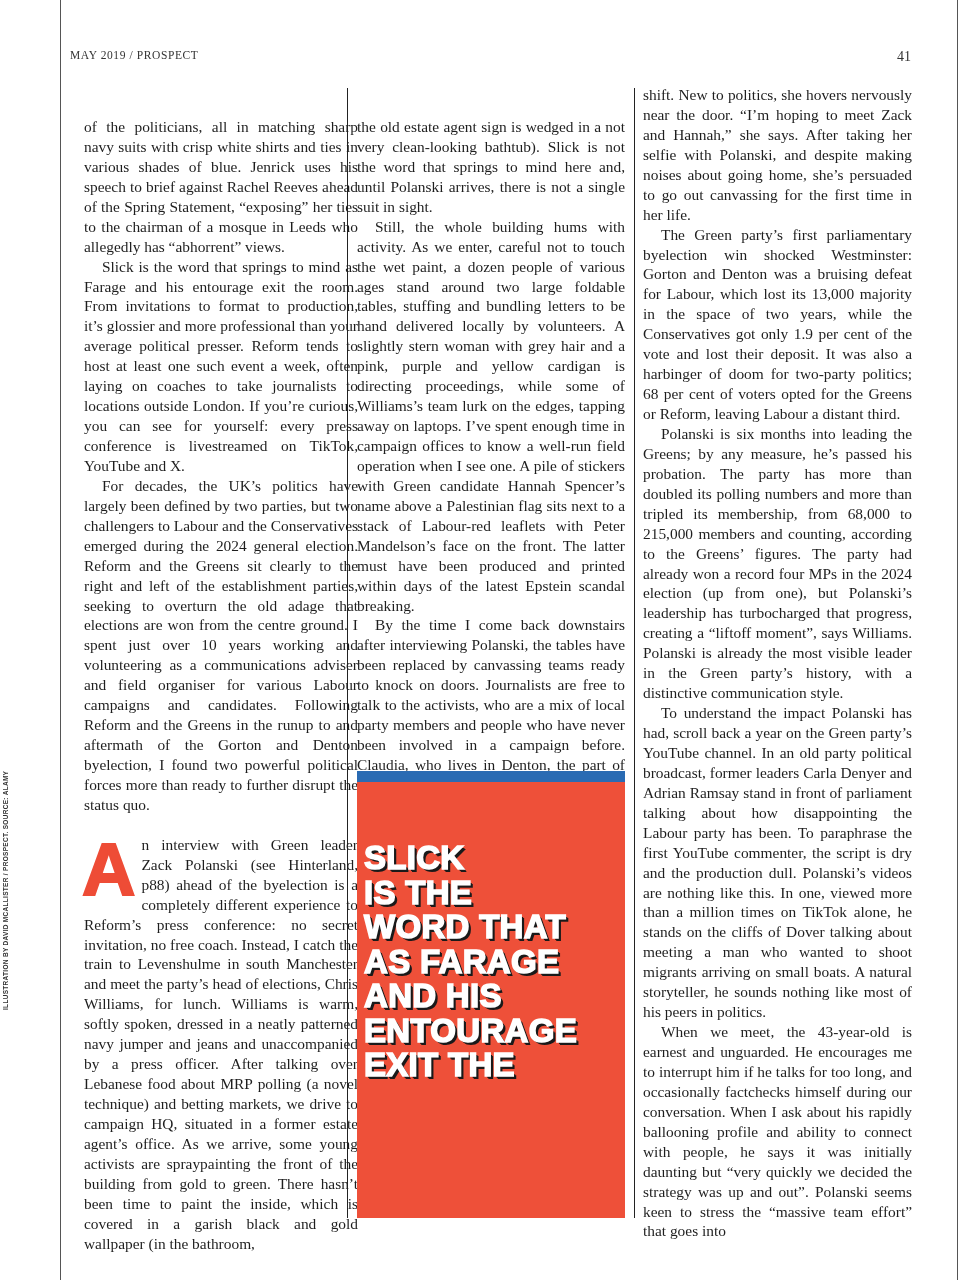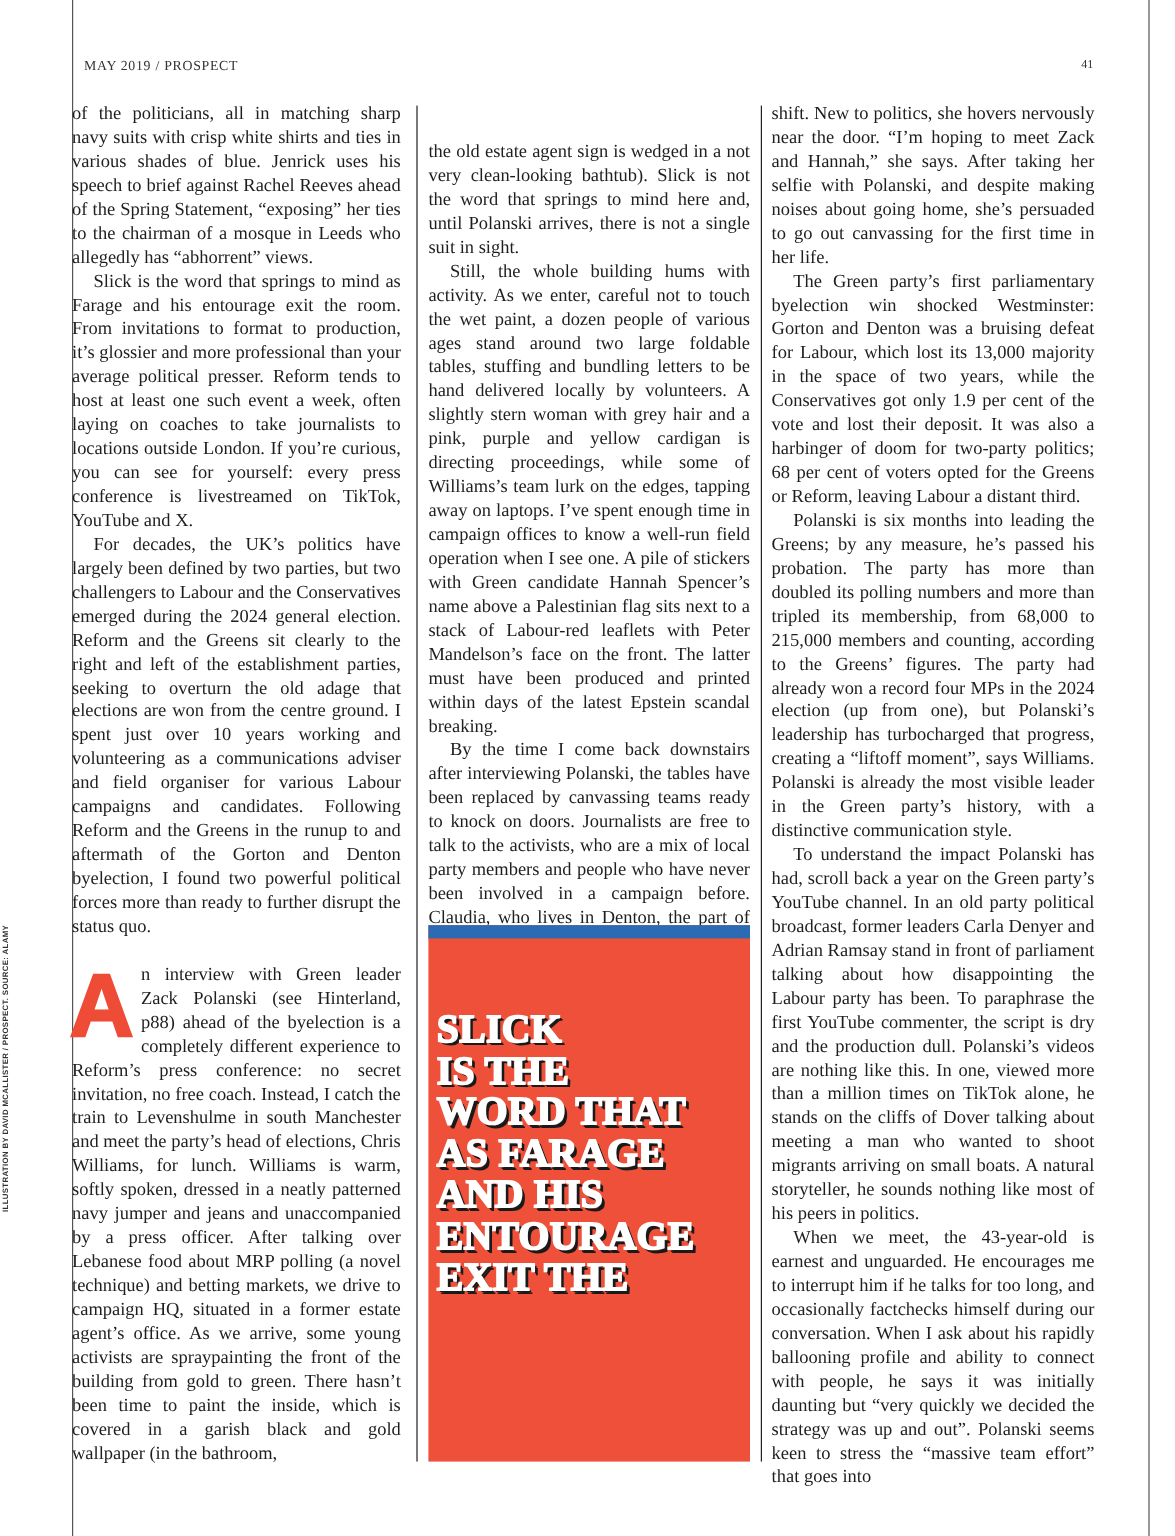--- a/index.html
+++ b/index.html
@@ -1,42 +1,42 @@
 <!DOCTYPE html>
 <html><head>
 <meta charset="utf-8">
 <style>
   html, body { margin:0; padding:0; background:#ffffff; }
   body { width:979px; height:1280px; position:relative; overflow:hidden;
          font-family:"Liberation Serif","DejaVu Serif",serif; color:#1e1e1e; }
   .page-frame { position:absolute; left:60px; top:0; width:898px; height:1280px;
                 border-left:1px solid #555; border-right:1px solid #555; box-sizing:border-box; }
   .running-head { position:absolute; top:49px; left:70px; font-size:11.5px; letter-spacing:0.6px; color:#333; }
-  .page-number { position:absolute; top:49px; right:68px; font-size:10px; color:#333; }
+  .page-number { position:absolute; top:49px; right:68px; font-size:14px; color:#333; }
   .credit { position:absolute; left:2px; top:1010px; transform-origin:0 0; transform:rotate(-90deg);
             font-family:"Liberation Sans","DejaVu Sans",sans-serif; font-size:6.5px; font-weight:bold;
             letter-spacing:0.3px; color:#333; white-space:nowrap; width:320px; }
   .col { position:absolute; top:85px; font-size:15.4px; line-height:19.93px; text-align:justify;
          hyphens:manual; }
   .col p { margin:0; text-indent:18px; }
   .col p.noindent { text-indent:0; }
-  .col1 { left:60px; width:274px; }
+  .col1 { left:84px; width:274px;margin-top:32px; }
   .col2 { left:357px; width:268px;margin-top:32px; }
   .col3 { left:643px; width:269px; }
   .rule { position:absolute; width:1px; background:#222; }
   .rule1 { left:347px; top:88px; height:1130px; }
   .rule2 { left:634px; top:88px; height:1130px; }
   .section-gap { height:20px; }
   .dropcap { float:left; font-family:"Liberation Sans","DejaVu Sans",sans-serif; font-weight:900;
              color:#ee4c36; font-size:74px; line-height:58px; margin:4px 6px 0 -2px; padding-top:2px;
              -webkit-text-stroke:2px #ee4c36; }
   .pullquote { position:absolute; left:357px; top:771px; width:268px; height:447px; background:#ee5039; }
   .pullquote-bar { position:absolute; left:0; top:0; width:100%; height:11px; background:#2a6bb3; }
   .pullquote-text { position:absolute; left:7px; top:70px; width:260px;
-                    font-family:Liberation Serif, serif; font-weight:900;
+                    font-family:Liberation Sans, sans-serif; font-weight:900;
                     font-size:33px; line-height:34.5px; color:#ffffff; letter-spacing:0.3px;
                     -webkit-text-stroke:1.6px #ffffff;
                     text-shadow:2px 2px 0 #1a1a1a, 3px 3px 0 #1a1a1a; text-transform:uppercase; }
   .pullquote-text span { display:block; }
 </style>
 </head>
 <body>
 
 <div class="page-frame"></div>
 

